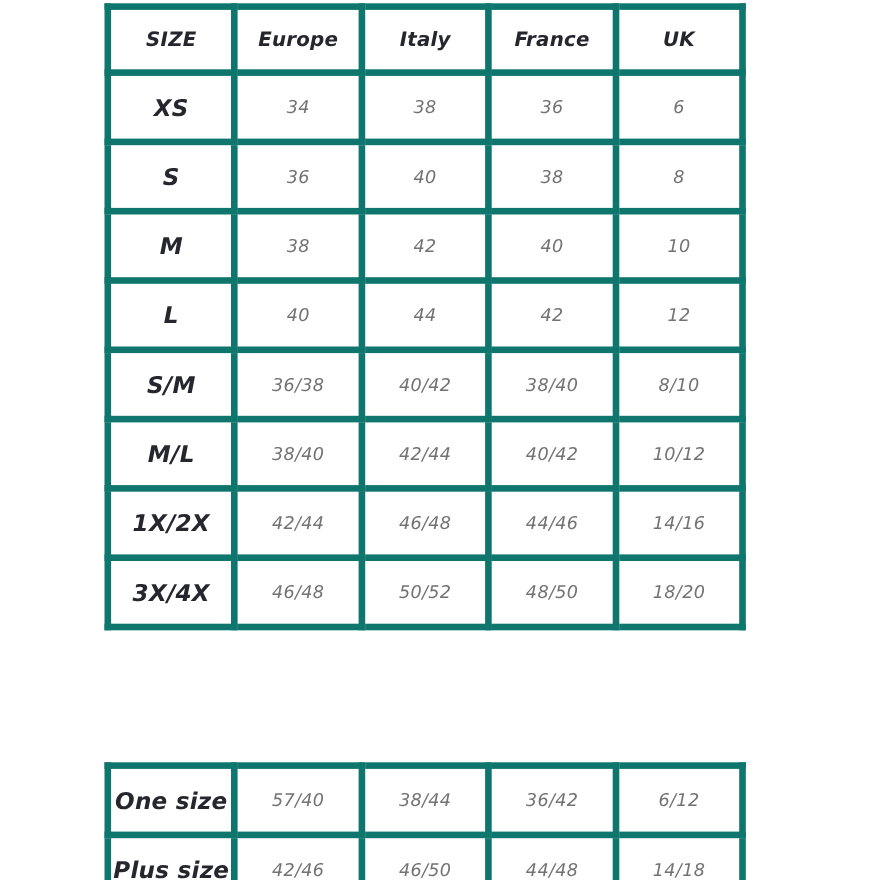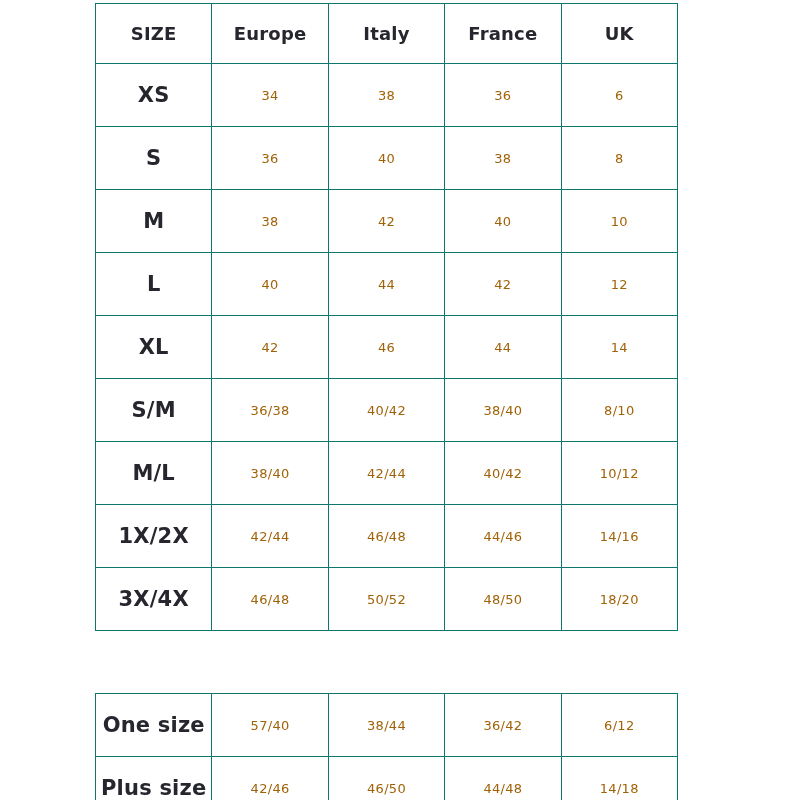--- a/index.html
+++ b/index.html
@@ -19,38 +19,39 @@
     left: 95px;
     width: 583px;
     border-collapse: collapse;
     table-layout: fixed;
     background: #ffffff;
   }
   #main-table { top: 3px; }
   #extra-table { top: 693px; }
   table.size-table col { width: 20%; }
   th, td {
-    border: 1px solid #0f766e;
+    border: 6px solid #0f766e;
     text-align: center;
     vertical-align: middle;
     padding: 0;
     background: #ffffff;
+    font-style: italic;
   }
   tr.header-row { height: 60px; }
   tr.data-row   { height: 63px; }
   th {
     font-size: 18px;
     font-weight: 700;
     color: #26262e;
     letter-spacing: 0.2px;
   }
   td.value-cell {
-    font-size: 13px;
+    font-size: 16px;
     font-weight: 400;
-    color: #a16207;
+    color: #737373;
     letter-spacing: 0.3px;
   }
   td.label-cell {
     font-size: 21px;
     font-weight: 700;
     color: #26262e;
     letter-spacing: 0.2px;
   }
 </style>
 </head>
@@ -96,27 +97,20 @@
       <td class="value-cell">10</td>
     </tr>
     <tr class="data-row">
       <td class="label-cell">L</td>
       <td class="value-cell">40</td>
       <td class="value-cell">44</td>
       <td class="value-cell">42</td>
       <td class="value-cell">12</td>
     </tr>
     <tr class="data-row">
-      <td class="label-cell">XL</td>
-      <td class="value-cell">42</td>
-      <td class="value-cell">46</td>
-      <td class="value-cell">44</td>
-      <td class="value-cell">14</td>
-    </tr>
-    <tr class="data-row">
       <td class="label-cell">S/M</td>
       <td class="value-cell">36/38</td>
       <td class="value-cell">40/42</td>
       <td class="value-cell">38/40</td>
       <td class="value-cell">8/10</td>
     </tr>
     <tr class="data-row">
       <td class="label-cell">M/L</td>
       <td class="value-cell">38/40</td>
       <td class="value-cell">42/44</td>

